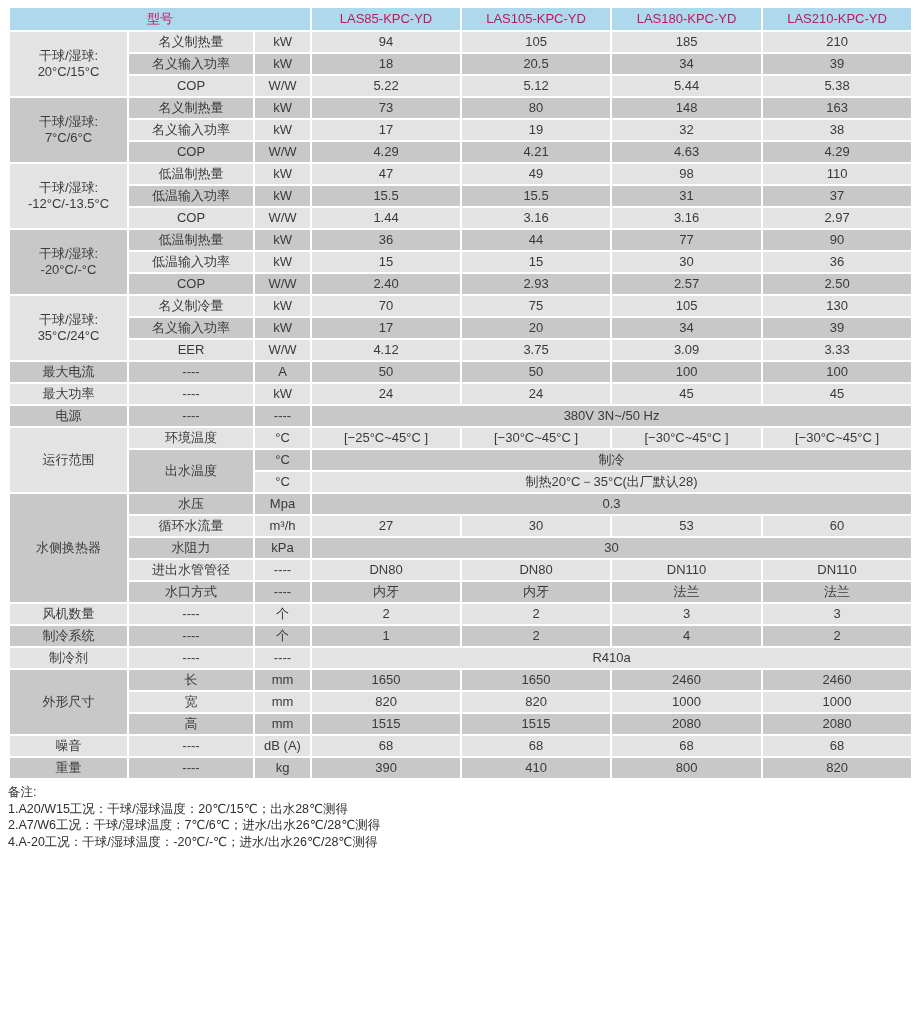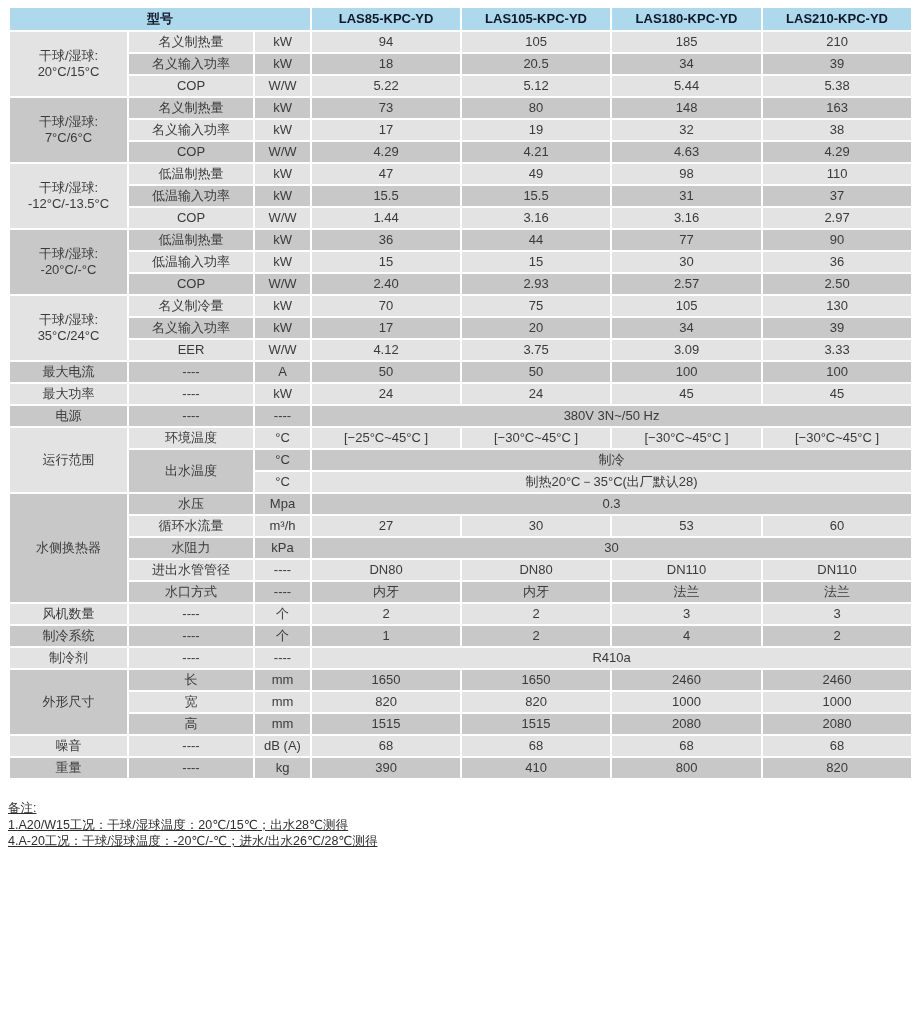--- a/index.html
+++ b/index.html
@@ -20,25 +20,25 @@
   table.spec th, table.spec td {
     border:2px solid #ffffff;
     font-size:13px; font-weight:normal;
     text-align:center; vertical-align:middle;
     padding:0 2px; height:20px;
     line-height:1.2; white-space:pre-line;
     color:#3a3a3a; overflow:hidden;
   }
   table.spec thead th {
     background:var(--header-blue,#aed9ec);
-    height:22px; color:#0f172a;font-weight:bold;
+    height:22px; color:#be185d;
   }
   td.light { background:var(--row-light,#e3e3e3); }
   td.dark  { background:var(--row-dark,#c8c8c8); }
-  .notes { margin-top:20px; font-size:12.5px; color:#2e2e2e; line-height:16.5px;text-decoration:underline; }
+  .notes { margin-top:4px; font-size:12.5px; color:#2e2e2e; line-height:16.5px; }
   .notes div { white-space:nowrap; }
 </style>
 </head>
 <body>
 
 <div class="page">
 
 
   <table class="spec">
     <colgroup>
@@ -333,16 +333,17 @@
           <td class="dark">410</td>
           <td class="dark">800</td>
           <td class="dark">820</td>
         </tr>
       </tbody>
   </table>
 
   <div class="notes">
     <div>备注:</div>
     <div>1.A20/W15工况：干球/湿球温度：20℃/15℃；出水28℃测得</div>
+    <div>2.A7/W6工况：干球/湿球温度：7℃/6℃；进水/出水26℃/28℃测得</div>
     <div>4.A-20工况：干球/湿球温度：-20℃/-℃；进水/出水26℃/28℃测得</div>
   </div>
 
 </div>
 
 </body></html>

